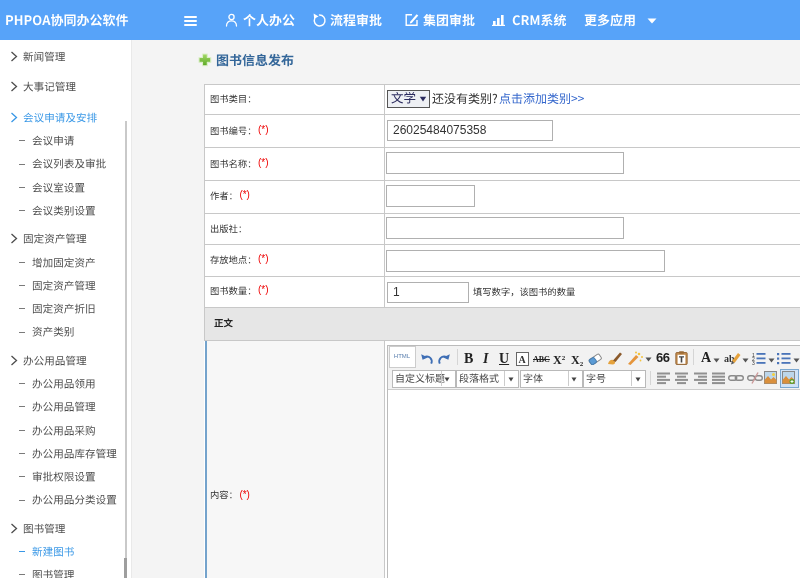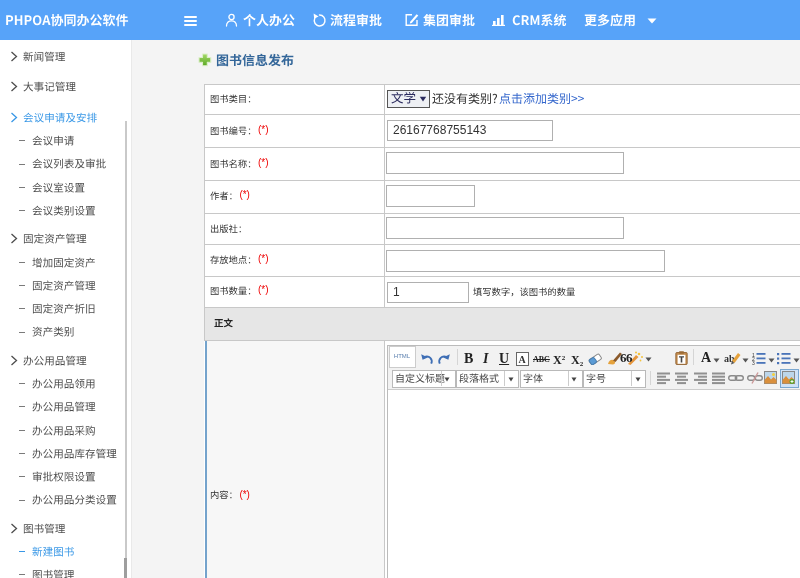--- a/index.html
+++ b/index.html
@@ -678,21 +678,21 @@
         <use href="#q106" x="2000"></use>
         <use href="#q55" x="3000"></use>
         <use href="#q48" x="4000"></use>
         <use href="#q49" x="5000"></use>
         <use href="#q107" x="6000"></use>
         <use href="#q107" x="6555"></use>
       </g>
     </svg>
   </div>
 <div style="position:absolute;left:387px;top:120px;width:164px;height:19px;background:#fff;border:1px solid #b0b0b0"></div>
-<div style="position:absolute;left:393px;top:121px;width:156px;height:19px;line-height:19px;font-size:12px;color:#333;font-family:'Liberation Sans'">26167768755143</div>
+<div style="position:absolute;left:393px;top:121px;width:156px;height:19px;line-height:19px;font-size:12px;color:#333;font-family:'Liberation Sans'">26025484075358</div>
 <div style="position:absolute;left:386px;top:152px;width:236px;height:20px;background:#fff;border:1px solid #b0b0b0"></div>
 <div style="position:absolute;left:386px;top:184.5px;width:87px;height:20px;background:#fff;border:1px solid #b0b0b0"></div>
 <div style="position:absolute;left:386px;top:217px;width:236px;height:20px;background:#fff;border:1px solid #b0b0b0"></div>
 <div style="position:absolute;left:386px;top:250px;width:277px;height:20px;background:#fff;border:1px solid #b0b0b0"></div>
 <div style="position:absolute;left:387px;top:281.5px;width:80px;height:19px;background:#fff;border:1px solid #b0b0b0"></div>
 <div style="position:absolute;left:393px;top:282.5px;width:72px;height:19px;line-height:19px;font-size:12px;color:#333;font-family:'Liberation Sans'">1</div>
 <div style="position:absolute;left:473px;top:285.7px">
     <svg width="104.3" height="12.1" style="position:absolute;overflow:visible;">
       <g transform="translate(0 9.3) scale(0.0093 -0.0093)" fill="#333">
         <use href="#q108"></use>
@@ -743,21 +743,21 @@
 <svg class="ab" style="left:627px;top:351px" width="17" height="14" viewBox="0 0 17 14">
     <path d="M1 13 L9 4 L11.5 6 L3.5 14 Z" fill="#e5953c"></path>
     <circle cx="12" cy="3" r="1.3" fill="#f5c33c"></circle>
     <circle cx="15" cy="6" r="1" fill="#f5c33c"></circle>
     <circle cx="13.5" cy="9.5" r="0.9" fill="#f5c33c"></circle>
     <circle cx="9" cy="1.5" r="1" fill="#f5c33c"></circle>
   </svg>
 <svg class="ab" style="left:645px;top:357px" width="7" height="5" viewBox="0 0 7 5">
     <path d="M0.5 0.5 L6.5 0.5 L3.5 4.5 Z" fill="#555"></path>
   </svg>
-<div style="position:absolute;left:620px;top:350px;font-size:13px;font-weight:bold;color:#222;letter-spacing:-0.5px;font-family:Liberation Serif, serif">66</div>
+<div style="position:absolute;left:656px;top:350px;font-size:13px;font-weight:bold;color:#222;letter-spacing:-0.5px;font-family:Liberation Sans, sans-serif">66</div>
 <svg class="ab" style="left:675px;top:351px" width="13" height="14" viewBox="0 0 13 14">
     <rect x="0.8" y="1.5" width="11.4" height="12" rx="1" fill="#c08a4e" stroke="#8a5a28" stroke-width="0.8"></rect>
     <rect x="4" y="0.3" width="5" height="2.4" rx="0.8" fill="#9a6a34"></rect>
     <rect x="2.6" y="3.8" width="7.8" height="9" fill="#fff"></rect>
     <path d="M4 5.2 h5 v1.4 h-1.7 v5 h-1.6 v-5 H4 Z" fill="#444"></path>
   </svg>
 <div style="position:absolute;left:693px;top:349px;width:1px;height:16px;background:#d5d5d5"></div>
 <div style="position:absolute;left:701px;top:350px;font-size:14px;font-weight:bold;color:#222;font-family:'Liberation Serif',serif">A</div>
 <svg class="ab" style="left:713px;top:358px" width="7" height="5" viewBox="0 0 7 5">
     <path d="M0.5 0.5 L6.5 0.5 L3.5 4.5 Z" fill="#555"></path>

